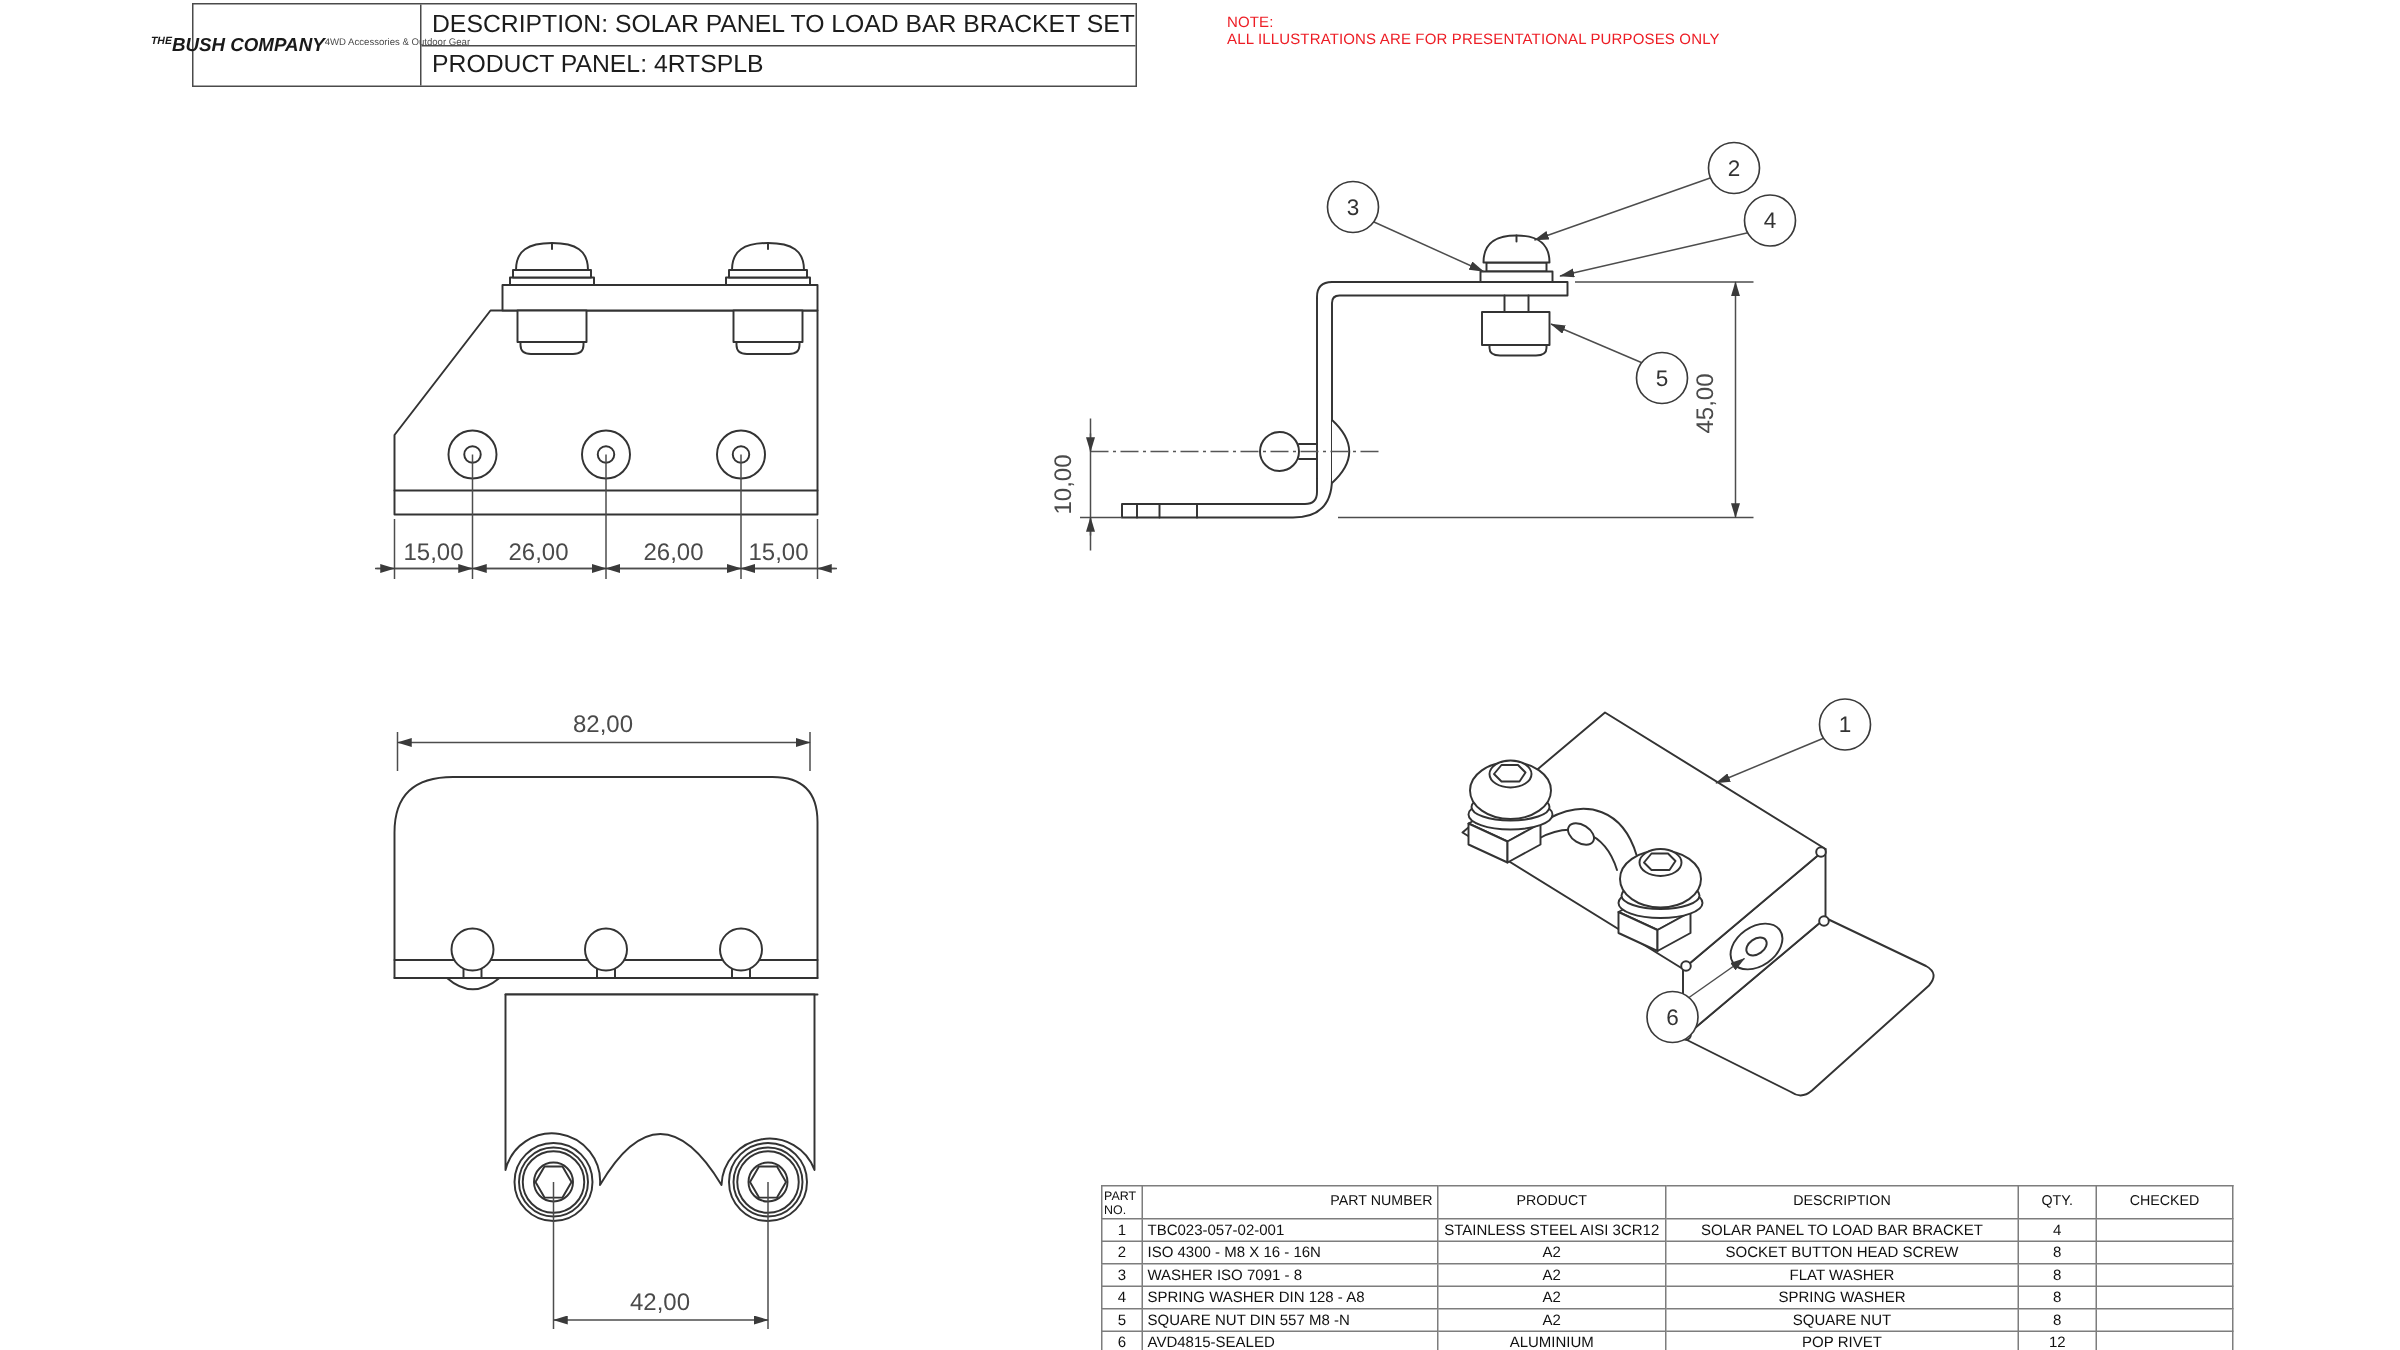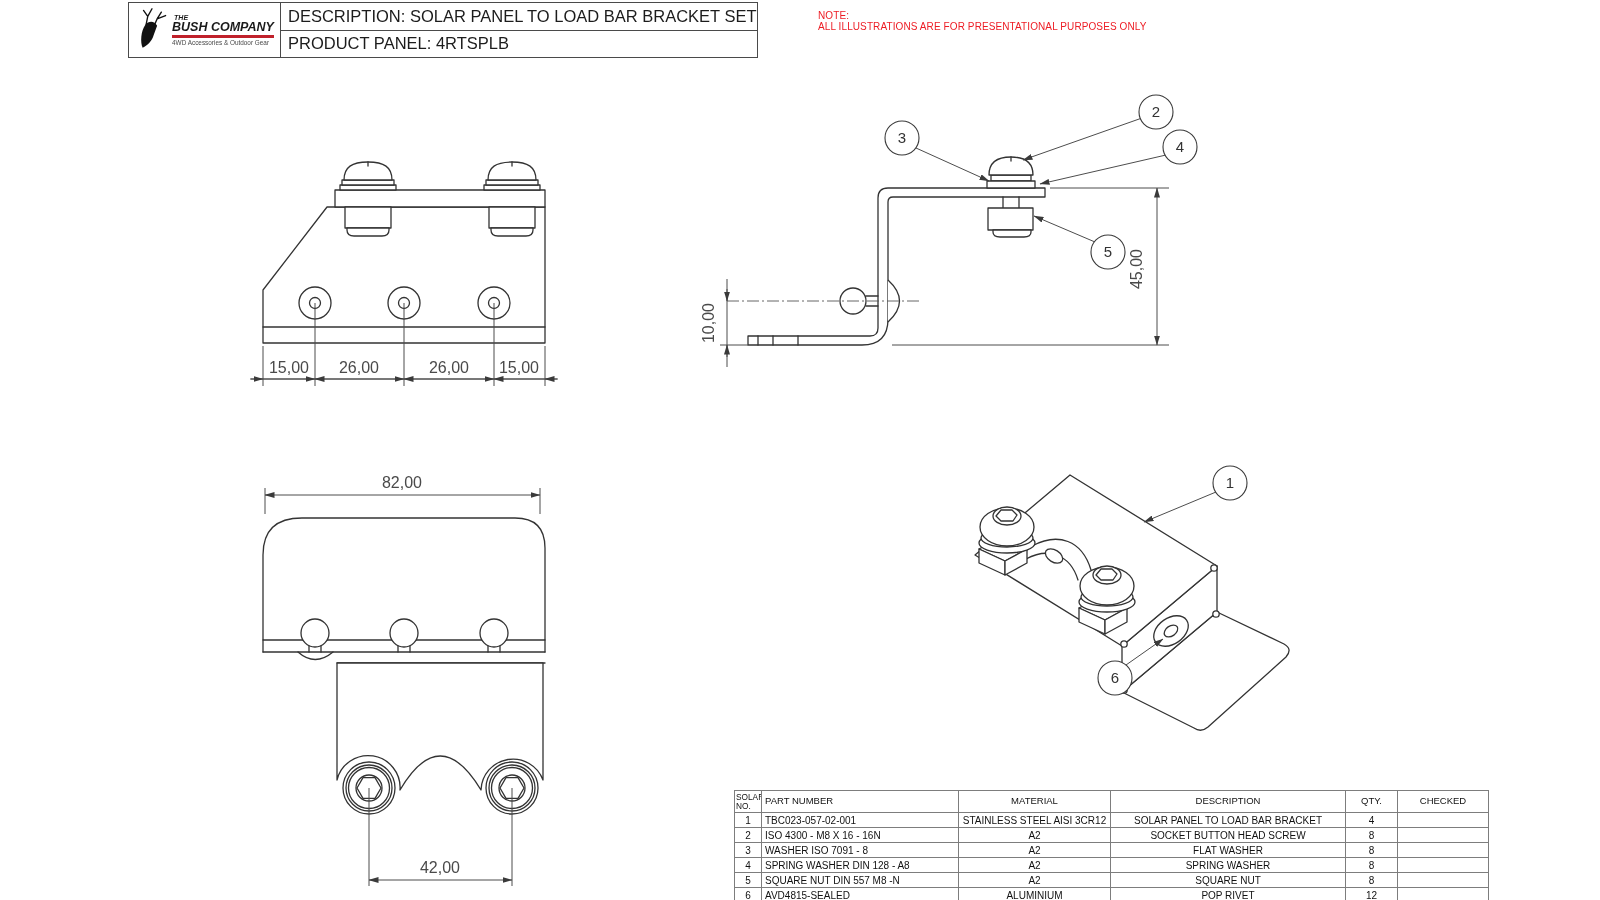--- a/index.html
+++ b/index.html
@@ -5,21 +5,21 @@
   html,body{margin:0;padding:0;background:#fff;}
   .canvas{position:relative;width:1600px;height:900px;background:#fff;overflow:hidden;
           font-family:"Liberation Sans",sans-serif;}
   .view{position:absolute;}
 
   
   .title-block{position:absolute;left:128px;top:2px;width:630px;height:56px;display:flex;
                border:1.5px solid #4a4a4a;background:#fff;box-sizing:border-box;}
   .tb-logo{width:152px;border-right:1.5px solid #4a4a4a;box-sizing:border-box;display:flex;
            align-items:center;justify-content:center;gap:3px;padding:2px 4px;}
-  .brand{display:flex;flex-direction:column;line-height:1;}
+  .brand{display:flex;flex-direction:row;line-height:1;}
   .brand-the{font-size:7px;font-weight:bold;font-style:italic;color:#1a1a1a;margin-left:2px;}
   .brand-name{font-size:12.5px;font-weight:bold;font-style:italic;color:#1a1a1a;white-space:nowrap;}
   .brand-bar{height:3px;background:#c0212b;margin-top:1px;}
   .brand-tag{font-size:6.4px;color:#4a4a4a;margin-top:2px;white-space:nowrap;}
   .tb-main{flex:1;display:flex;flex-direction:column;}
   .tb-row{flex:1;display:flex;align-items:center;padding-left:7px;font-size:16.5px;color:#1c1c1c;
           white-space:nowrap;box-sizing:border-box;}
   .tb-row.first{border-bottom:1.5px solid #4a4a4a;}
 
   
@@ -35,21 +35,21 @@
   .balloon{stroke:#3a3a3a;stroke-width:1.1;fill:#fff;}
   .balloon-text{font-family:"Liberation Sans",sans-serif;font-size:15px;fill:#333;text-anchor:middle;}
 
   
   .bom{position:absolute;left:734px;top:790px;width:754px;border-collapse:collapse;
        table-layout:fixed;background:#fff;font-size:10px;color:#111;}
   .bom th,.bom td{border:1px solid #7d7d7d;padding:0 3px;height:14px;overflow:hidden;
                   white-space:nowrap;font-weight:normal;line-height:1.1;}
   .bom thead th{height:21px;font-size:9.5px;text-align:center;}
   .bom thead th.wrap{white-space:normal;font-size:8.3px;line-height:1;text-align:left;padding:0 1px;}
-  .bom thead th.left{text-align:left;}
+  .bom thead th.left{text-align:right;}
   .bom td.c{text-align:center;}
 </style>
 </head>
 <body>
 
 <div class="canvas">
 
   <svg width="0" height="0" style="position:absolute">
     <defs>
       <marker id="arr" viewBox="0 0 10 6" refX="9.5" refY="3" markerWidth="10" markerHeight="6" orient="auto-start-reverse" markerUnits="userSpaceOnUse">
@@ -291,23 +291,23 @@
     <colgroup>
       <col style="width:27px">
         <col style="width:197px">
         <col style="width:152px">
       <col style="width:235px">
         <col style="width:52px">
         <col style="width:91px">
     </colgroup>
     <thead>
       <tr>
-        <th class="wrap">SOLAR NO.</th>
+        <th class="wrap">PART NO.</th>
         <th class="left">PART NUMBER</th>
-        <th>MATERIAL</th>
+        <th>PRODUCT</th>
         <th>DESCRIPTION</th>
         <th>QTY.</th>
         <th>CHECKED</th>
       </tr>
     </thead>
     <tbody>
     <tr>
       <td class="c">1</td>
       <td>TBC023-057-02-001</td>
       <td class="c">STAINLESS STEEL AISI 3CR12</td>

